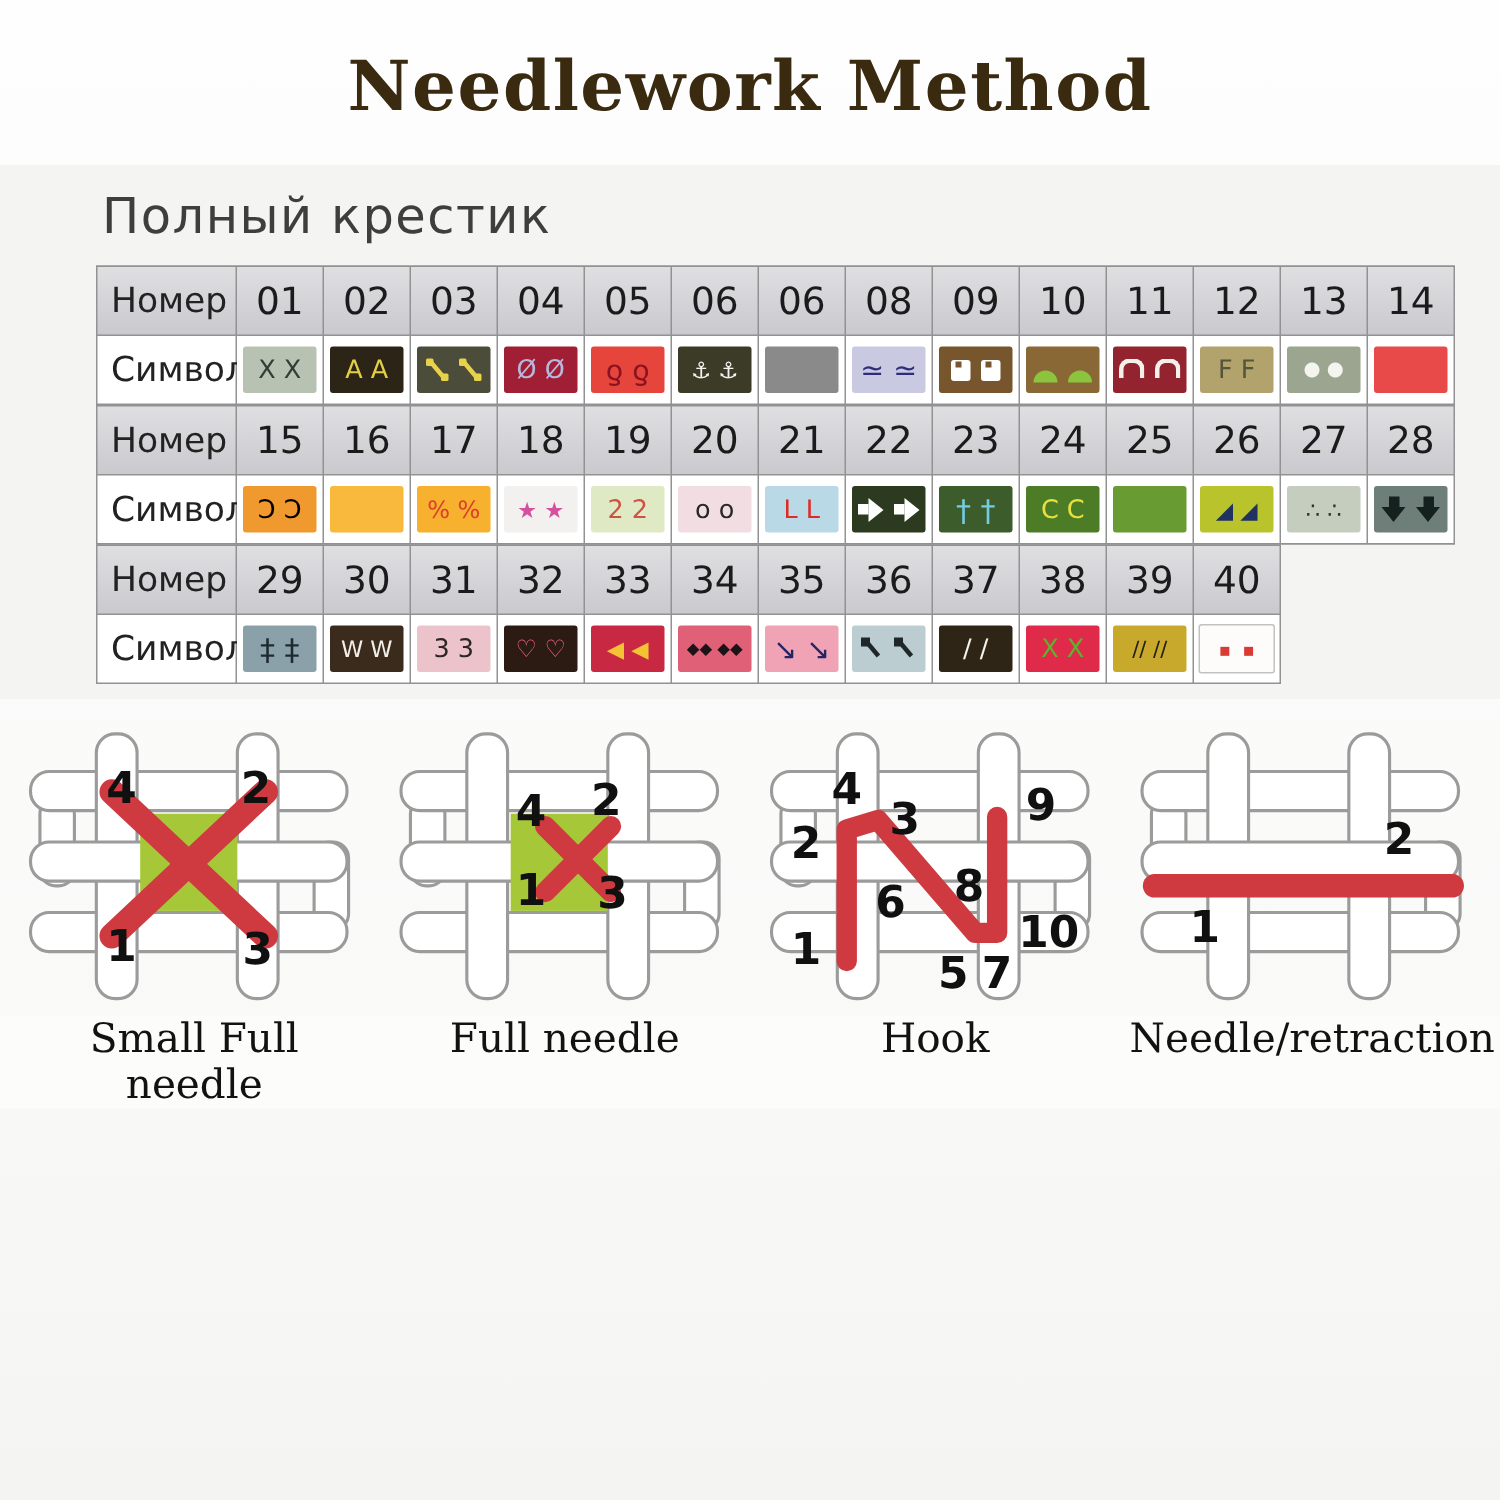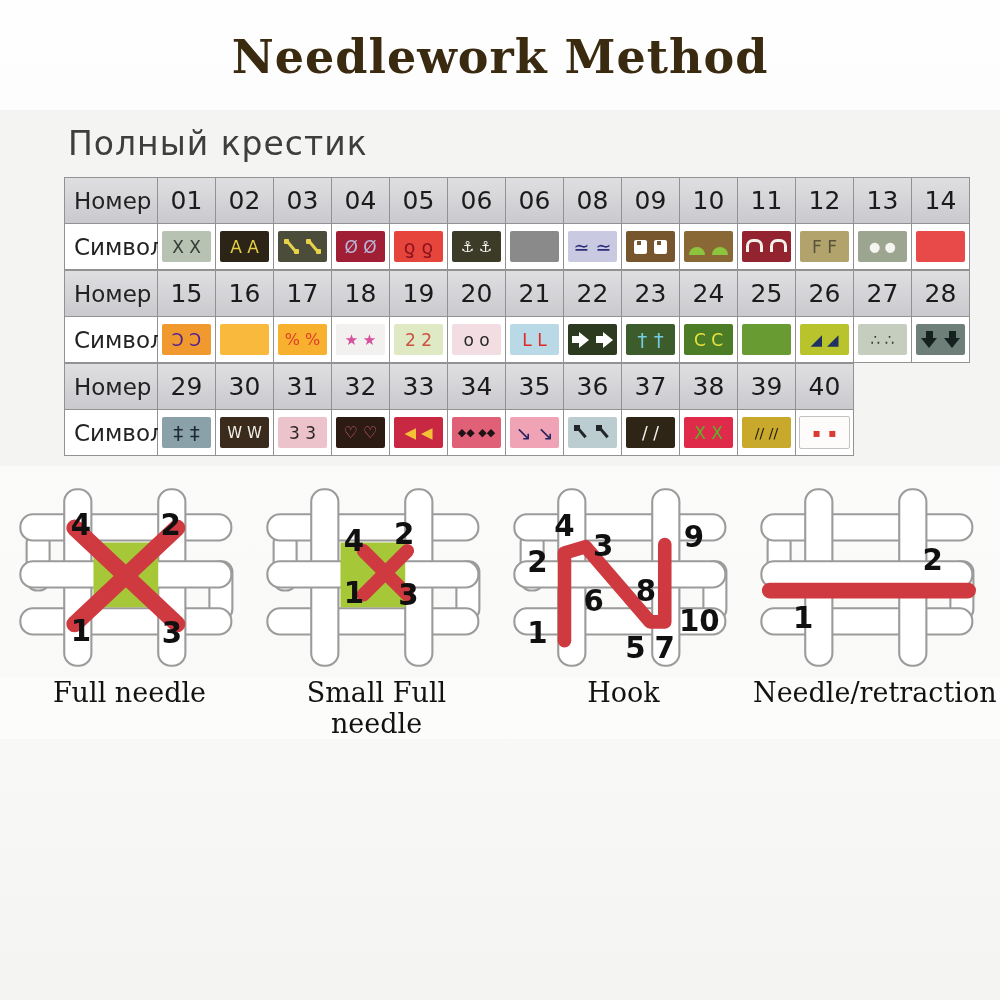--- a/index.html
+++ b/index.html
@@ -143,21 +143,21 @@
         <div class="cell hdr">21</div>
         <div class="cell hdr">22</div>
         <div class="cell hdr">23</div>
         <div class="cell hdr">24</div>
         <div class="cell hdr">25</div>
         <div class="cell hdr">26</div>
         <div class="cell hdr">27</div>
         <div class="cell hdr">28</div>
         <div class="cell lab">Символ</div>
         <div class="cell sym">
-          <span class="chip" style="background: rgb(240, 153, 47); --bg: #f0992f; color: #4c1d95; --fg: #2e2a16;">Ɔ Ɔ</span>
+          <span class="chip" style="background: rgb(240, 153, 47); --bg: #f0992f; color: #000000; --fg: #2e2a16;">Ɔ Ɔ</span>
         </div>
         <div class="cell sym">
           <span class="chip" style="background: rgb(249, 185, 61); --bg: #f9b93d; color: rgb(249, 185, 61); --fg: #f9b93d;"></span>
         </div>
         <div class="cell sym">
           <span class="chip" style="background: rgb(248, 176, 47); --bg: #f8b02f; color: rgb(221, 63, 44); --fg: #dd3f2c; font-size: 16px;">% %</span>
         </div>
         <div class="cell sym">
           <span class="chip" style="background: rgb(243, 241, 239); --bg: #f3f1ef; color: rgb(213, 81, 158); --fg: #d5519e; font-size: 15px;">★ ★</span>
         </div>
@@ -302,19 +302,19 @@
 
     <svg class="diagram" viewBox="0 0 225 175">
       <use href="#weave"></use>
       <line class="stitch" stroke-width="15" x1="16" y1="100" x2="206" y2="100"></line>
       <text class="dn" x="48" y="136">1</text>
       <text class="dn" x="172" y="80">2</text>
     </svg>
   </div>
 
   <div class="labels-row">
+    <div>Small Full needle</div>
     <div>Full needle</div>
-    <div>Small Full needle</div>
     <div>Hook</div>
     <div>Needle/retraction</div>
   </div>
 
 </div>
 
 </body></html>

